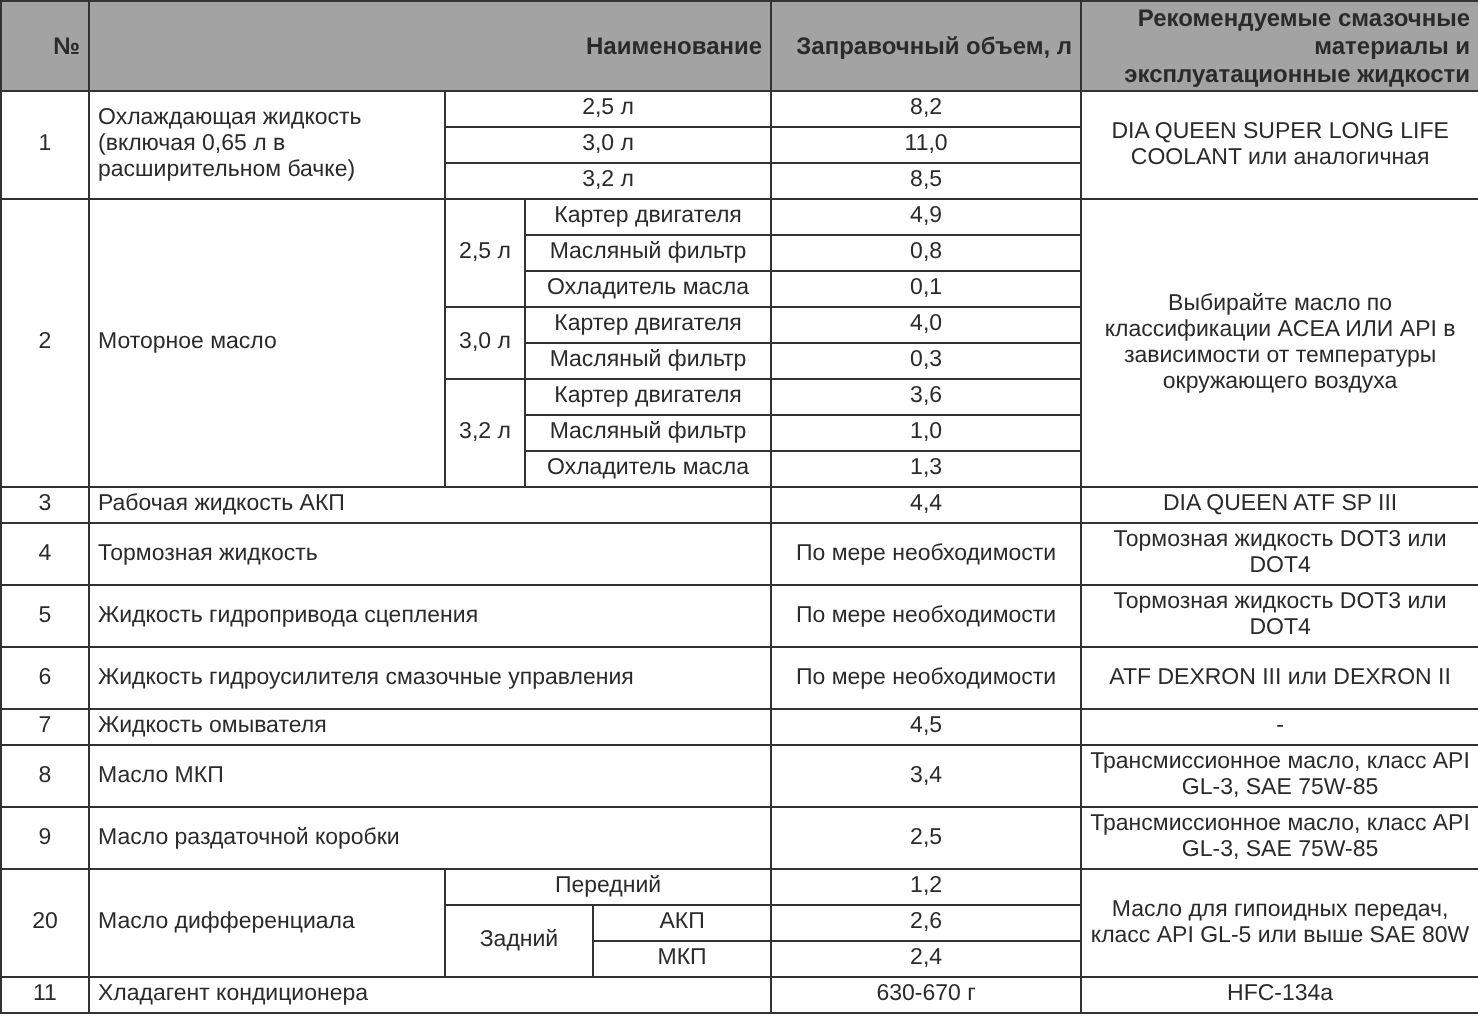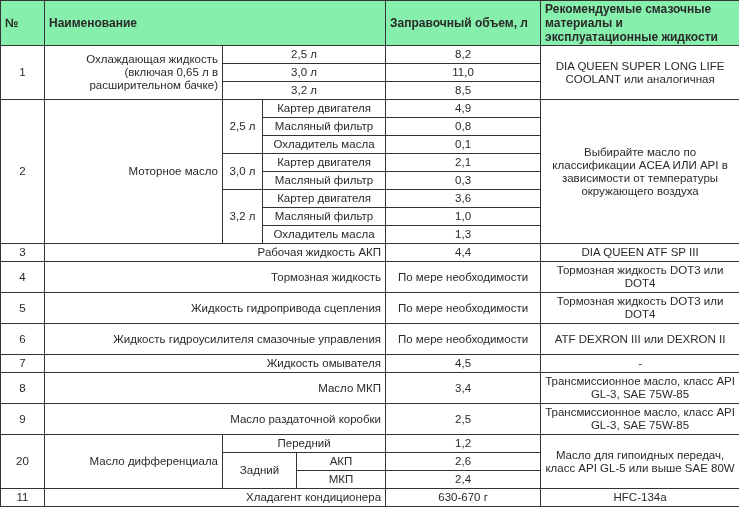--- a/index.html
+++ b/index.html
@@ -1,21 +1,21 @@
 <!DOCTYPE html>
 <html><head>
 <meta charset="utf-8">
 <style>
   html, body { margin:0; padding:0; background:#fff; }
   body { width:739px; height:508px; overflow:hidden; font-family:"Liberation Sans", sans-serif; color:#2a2a2a; }
   table { border-collapse:collapse; position:absolute; left:0; top:0; width:739px; table-layout:fixed; }
   td, th { border:1.5px solid #333; font-size:11.5px; line-height:13px; padding:0 4px; vertical-align:middle; }
-  th { background:#86efac; font-weight:bold; font-size:12px; line-height:14px; text-align:left; height:44px; }
+  th { background:#a3a3a3; font-weight:bold; font-size:12px; line-height:14px; text-align:right; height:44px; }
   .c { text-align:center; }
-  .l { text-align:right; }
+  .l { text-align:left; }
   .r17 { height:17px; }
 </style>
 </head>
 <body>
 
 <table>
   <colgroup>
     <col style="width:44px">
     <col style="width:178px">
     <col style="width:40px">
@@ -60,21 +60,21 @@
     <td colspan="2" class="c r17">Масляный фильтр</td>
     <td class="c">0,8</td>
   </tr>
   <tr>
     <td colspan="2" class="c r17">Охладитель масла</td>
     <td class="c">0,1</td>
   </tr>
   <tr>
     <td rowspan="2" class="c">3,0 л</td>
     <td colspan="2" class="c r17">Картер двигателя</td>
-    <td class="c">2,1</td>
+    <td class="c">4,0</td>
   </tr>
   <tr>
     <td colspan="2" class="c r17">Масляный фильтр</td>
     <td class="c">0,3</td>
   </tr>
   <tr>
     <td rowspan="3" class="c">3,2 л</td>
     <td colspan="2" class="c r17">Картер двигателя</td>
     <td class="c">3,6</td>
   </tr>

